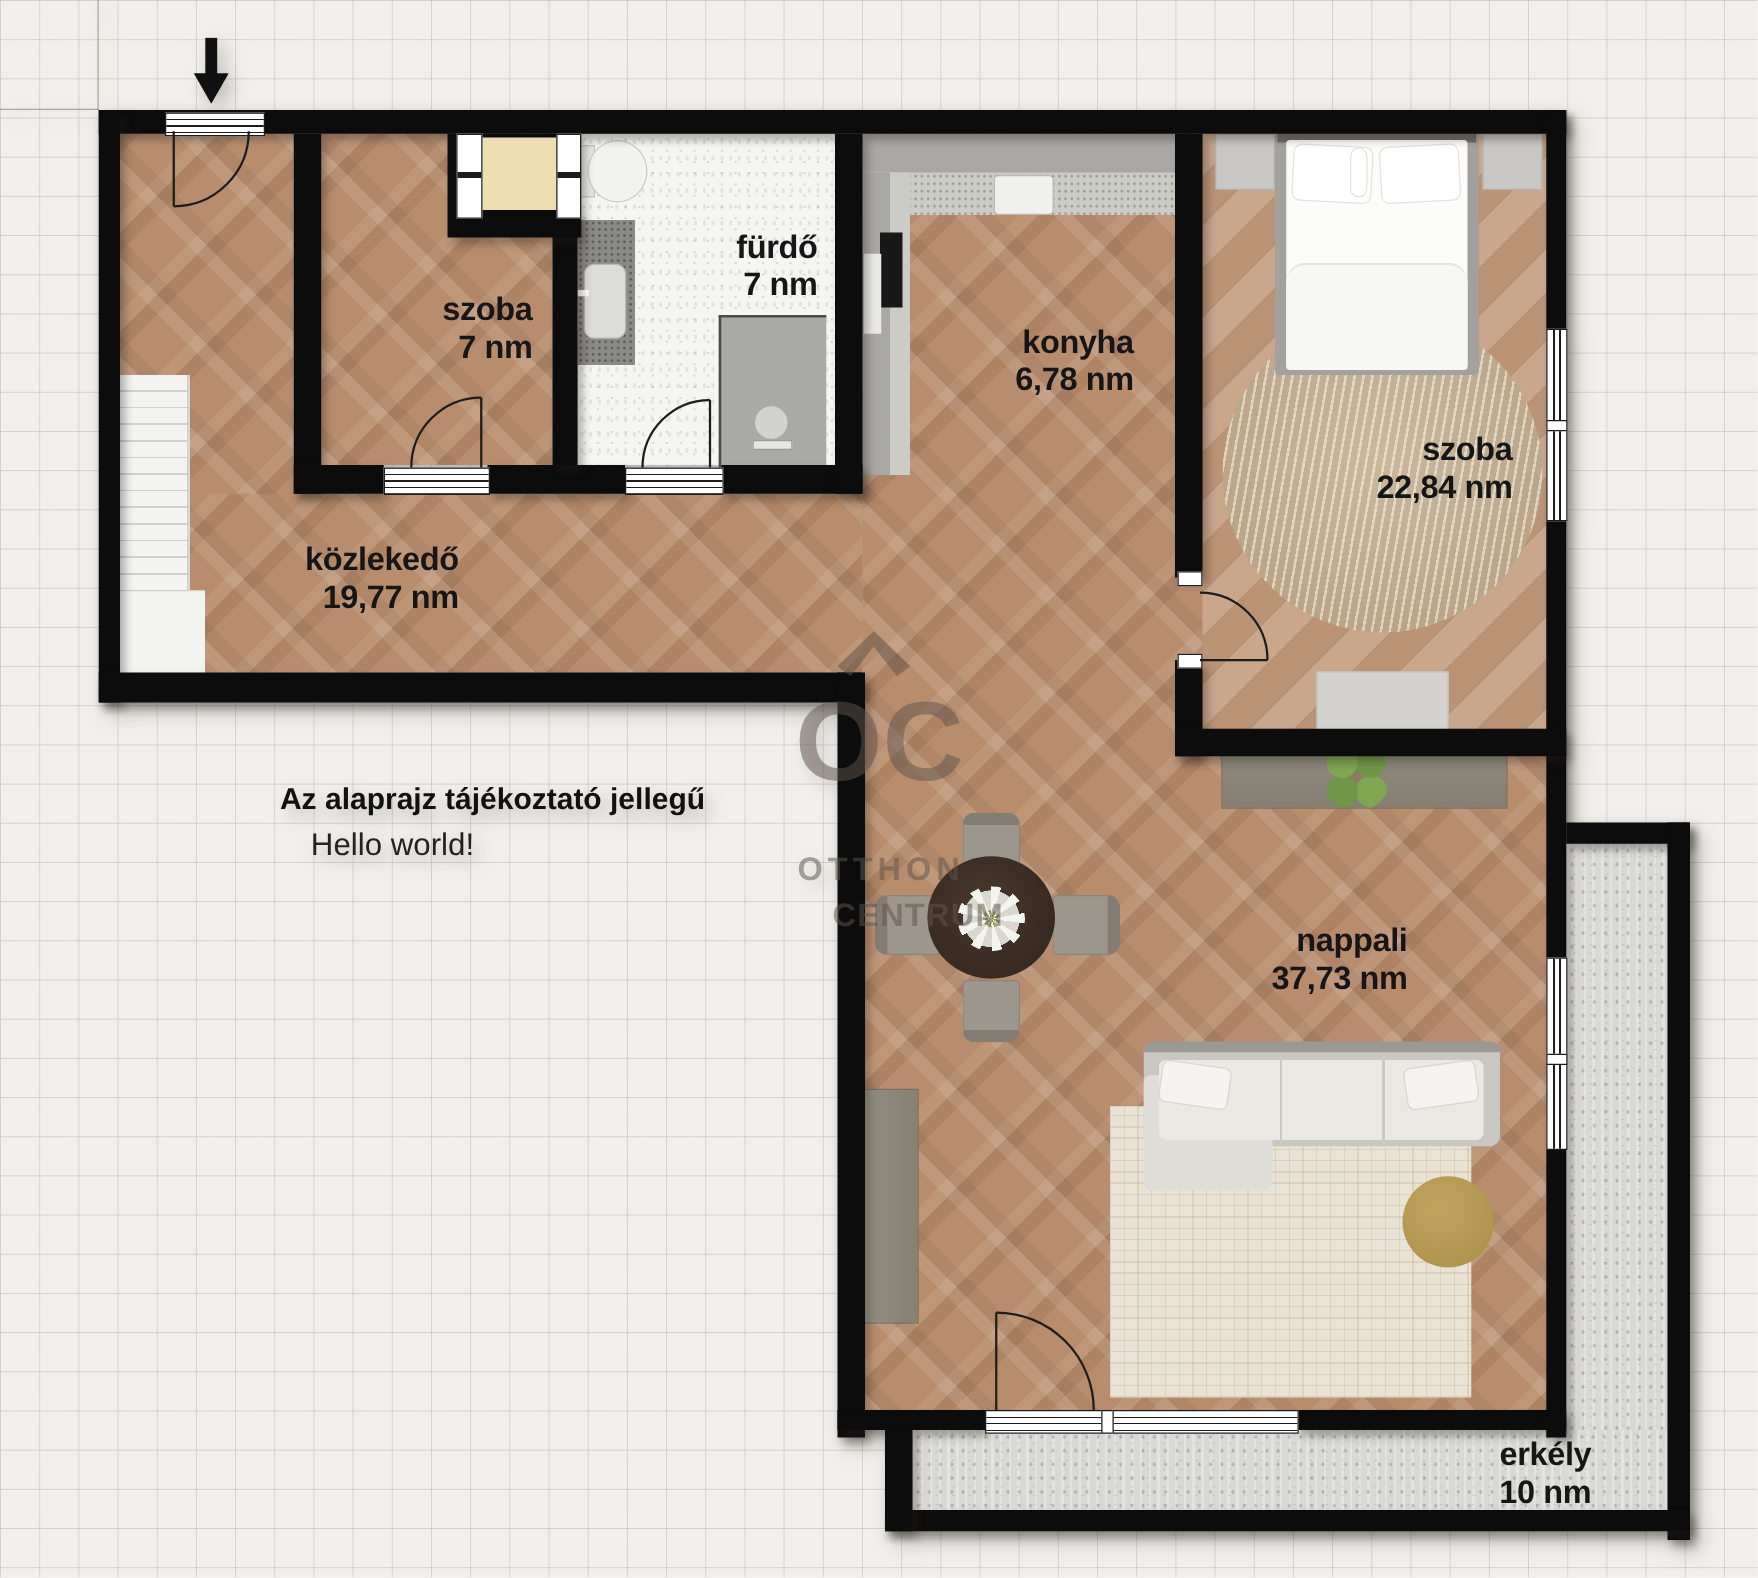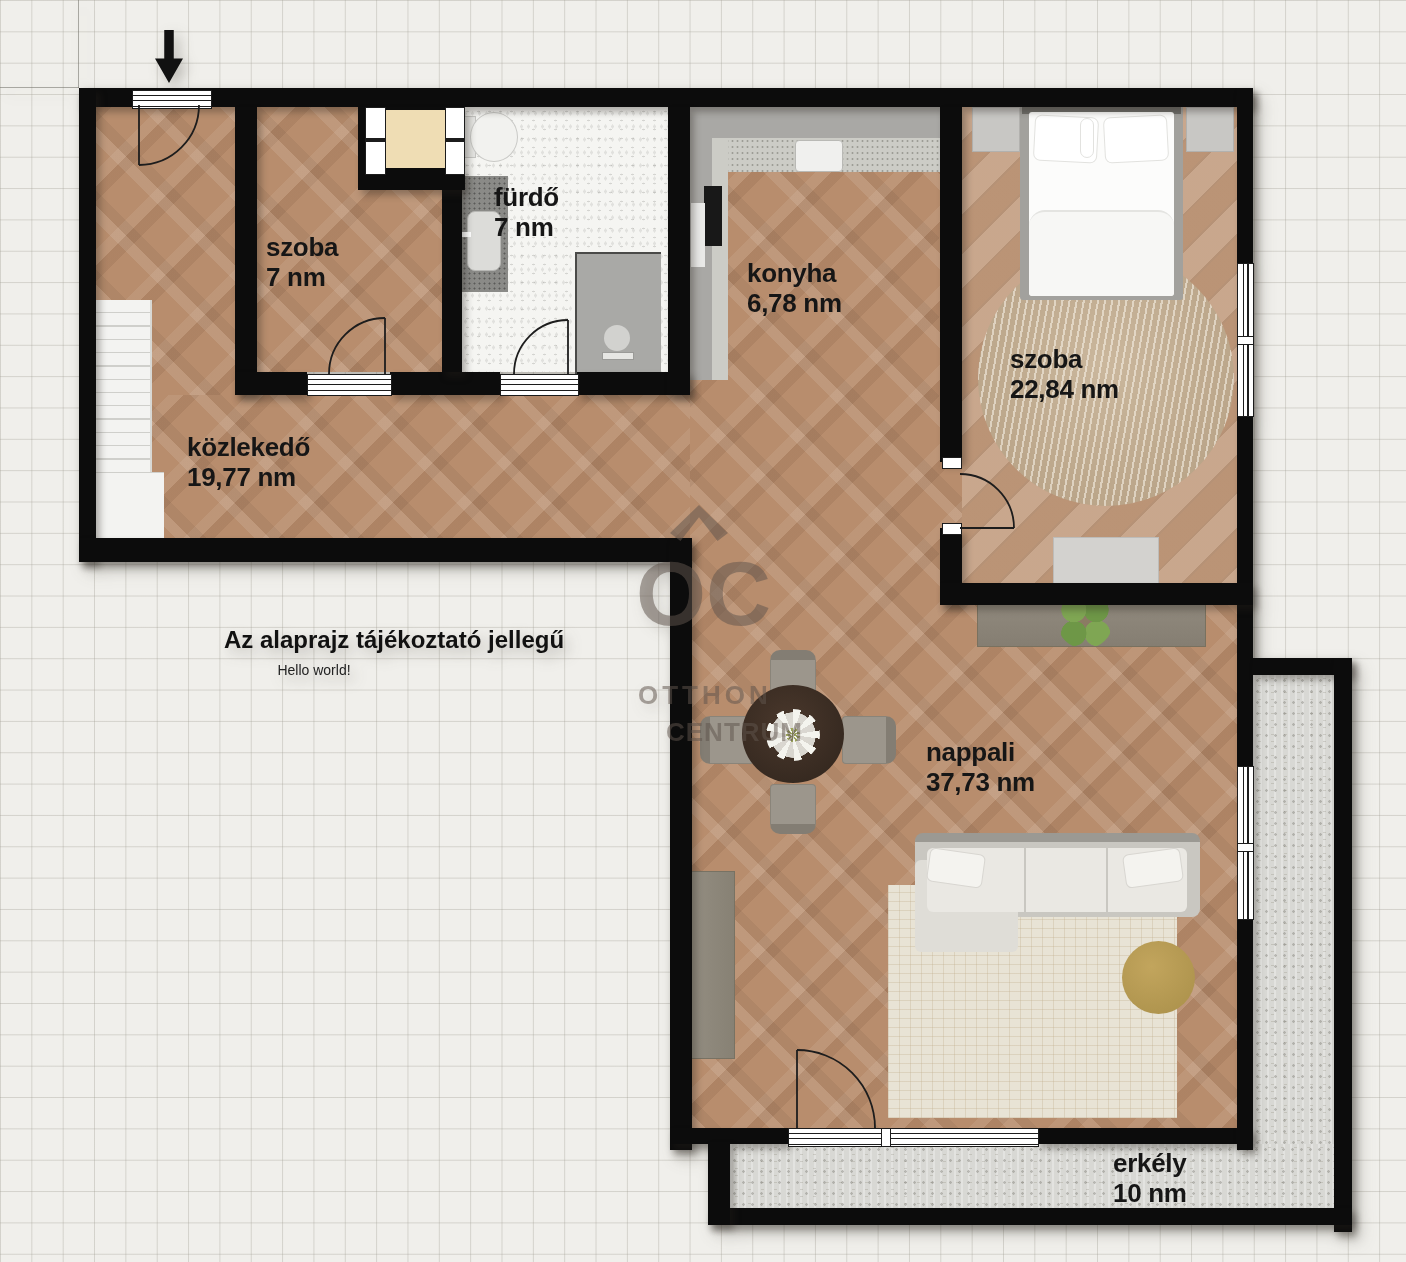--- a/index.html
+++ b/index.html
@@ -29,21 +29,21 @@
       background-size:9px 11px,13px 7px,auto;}
   .speck{background-color:#ccccc6;background-image:radial-gradient(rgba(70,70,60,.35) .8px, transparent 1.2px);background-size:5px 6px;}
   .speckd{background-color:#8a8a87;background-image:radial-gradient(rgba(0,0,0,.35) .8px, transparent 1.2px);background-size:5px 5px;}
   .win-h{position:absolute;z-index:50;background:#fff;border:1px solid #1c1c1c;
       background-image:repeating-linear-gradient(to bottom,#fff 0 4.2px,#1c1c1c 4.2px 5.2px);}
   .win-v{position:absolute;z-index:50;background:#fff;border:1px solid #1c1c1c;
       background-image:repeating-linear-gradient(to right,#fff 0 4.2px,#1c1c1c 4.2px 5.2px);}
   .jamb{position:absolute;z-index:50;background:#fff;border:1px solid #1c1c1c;}
   .fur{position:absolute;z-index:30;}
   .rug{position:absolute;z-index:20;}
-  .lbl{position:absolute;z-index:70;text-align:left;font-weight:bold;color:#161616;
+  .lbl{position:absolute;z-index:70;text-align:right;font-weight:bold;color:#161616;
       font-size:26px;line-height:1.16;letter-spacing:-0.3px;}
   .lbl span{display:block;}
   #svg-overlay{position:absolute;left:0;top:0;z-index:60;pointer-events:none;}
   #watermark{position:absolute;z-index:80;pointer-events:none;color:rgba(95,85,76,.52);text-align:left;}
   .chair{position:absolute;z-index:29;background:#9c968c;border:1px solid #8a8479;}
 </style>
 </head>
 <body>
 
 <div id="stage">
@@ -206,21 +206,21 @@
     <div class="lbl" style="left:926px;top:737px;width:200px;">
       <span>nappali</span>
       <span>37,73 nm</span>
     </div>
     <div class="lbl" style="left:1113px;top:1148px;width:160px;">
       <span>erkély</span>
       <span>10 nm</span>
     </div>
 
     <div class="abs" style="left:203px;top:626px;width:382px;text-align:center;font-weight:bold;font-size:24px;color:#111;z-index:70;">Az alaprajz tájékoztató jellegű</div>
-    <div class="abs" style="left:204px;top:662px;width:220px;text-align:center;font-size:14px;color:#222;z-index:70;">Hello world!</div>
+    <div class="abs" style="left:204px;top:662px;width:220px;text-align:center;font-size:25px;color:#222;z-index:70;">Hello world!</div>
 
     <div id="watermark" style="left:628px;top:498px;width:170px;height:262px;">
       <div class="abs" style="left:42px;top:7px;width:58px;height:36px;background:rgba(95,85,76,.52);
            clip-path:polygon(50% 0, 100% 78%, 82% 100%, 50% 34%, 18% 100%, 0 78%);"></div>
       <div class="abs" style="left:8px;top:46px;font-size:90px;line-height:1.12;font-weight:bold;letter-spacing:0px;">OC</div>
       <div class="abs" style="left:10px;top:182px;font-size:26px;font-weight:bold;letter-spacing:4px;">OTTHON</div>
       <div class="abs" style="left:10px;top:219px;font-size:26px;font-weight:bold;letter-spacing:1px;margin-left:28px;">CENTRUM</div>
     </div>
 
   </div>

